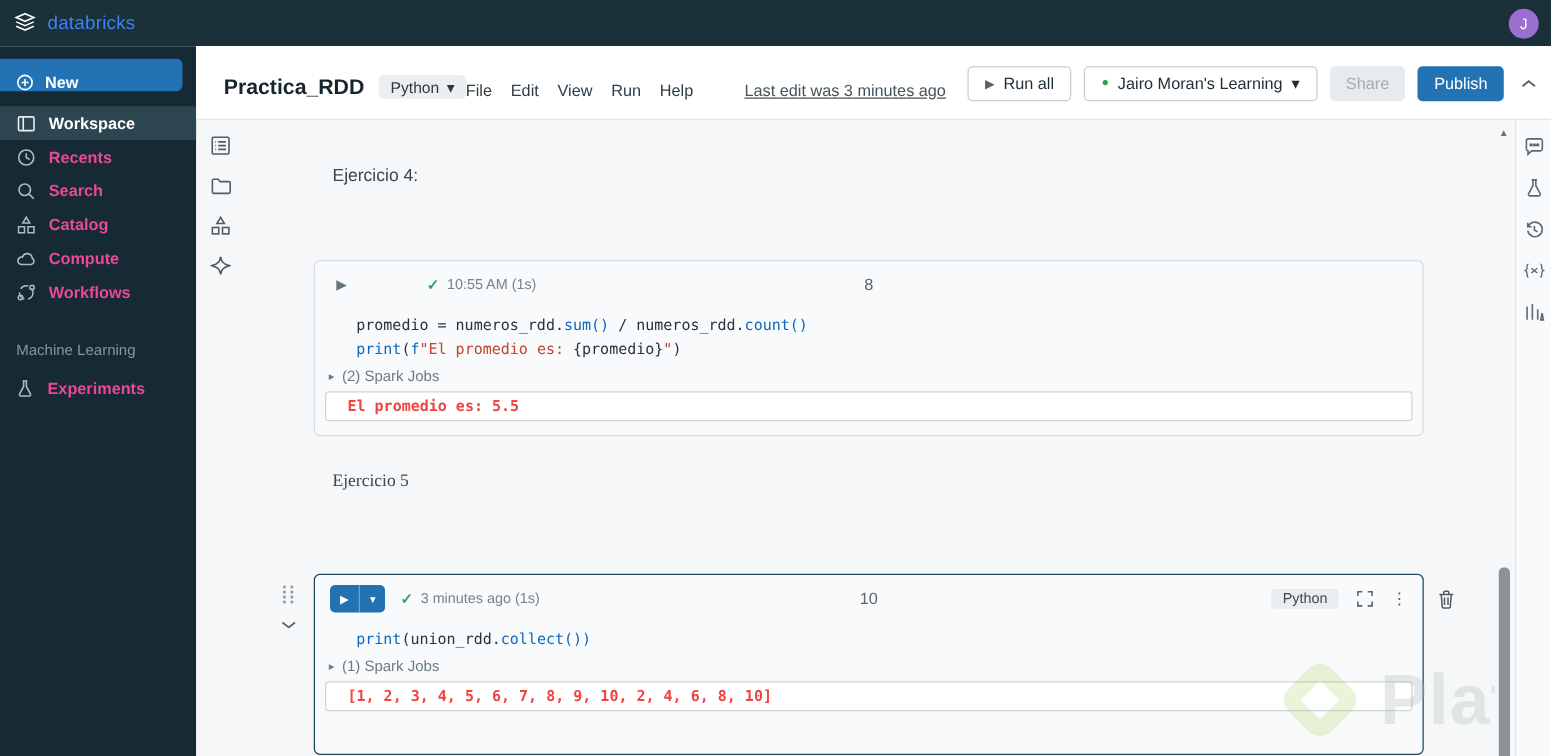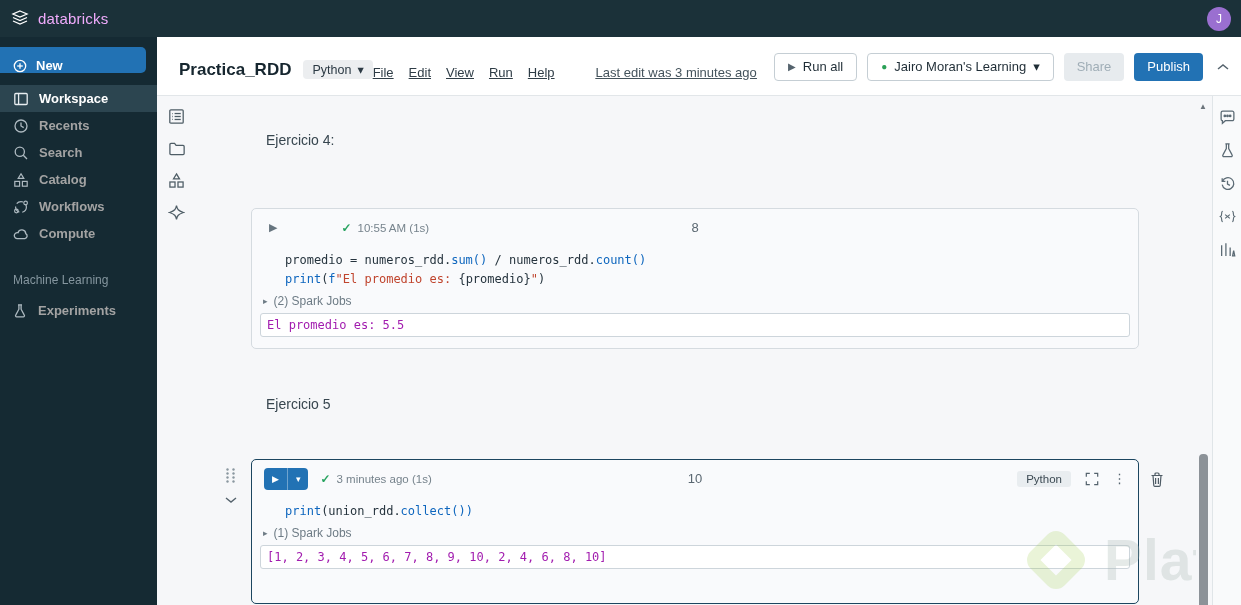--- a/index.html
+++ b/index.html
@@ -3,55 +3,55 @@
 <meta charset="utf-8">
 <style>
   * { margin:0; padding:0; box-sizing:border-box; }
   html,body { background:#e9ebee; }
   .app { position:relative; width:1241px; height:605px; overflow:hidden; background:#fff;
          font-family:"Liberation Sans", sans-serif; color:#1f2d36; }
   svg { display:block; }
 
   
   .topbar { height:37px; background:#1b3139; display:flex; align-items:center; padding:0 10px; }
-  .logo { display:flex; align-items:center; gap:8px; color:#f0abfc; }
+  .logo { display:flex; align-items:center; gap:8px; color:#3b82f6; }
   .logo-text { font-size:15px; font-weight:500; letter-spacing:.2px; }
   .topbar-spacer { flex:1; }
   .avatar { width:24px; height:24px; border-radius:50%; background:#9a6fd0; color:#fff;
             font-size:12px; display:flex; align-items:center; justify-content:center; cursor:pointer; }
 
   
   .body { display:flex; height:568px; }
 
   
   .sidebar { width:157px; background:#152a33; flex:none; padding-top:10px; }
   .new-btn { width:146px; height:26px; background:#2272b4; border-radius:0 5px 5px 0;
              display:flex; align-items:flex-end; gap:9px; padding-left:13px; color:#fff;
              font-size:13px; font-weight:bold; cursor:pointer; }
   .side-items { margin-top:12px; }
   .side-item { height:27px; display:flex; align-items:center; gap:10px; padding-left:13px;
-               font-size:13px; font-weight:600; color:#a3a3a3; cursor:pointer; }
+               font-size:13px; font-weight:600; color:#ec4899; cursor:pointer; }
   .side-item .si-icon { width:16px; height:16px; color:#aebac1; }
   .side-item.active { background:#2c4550; color:#fff; }
   .side-item.active .si-icon { color:#e8edf0; }
   .side-section { margin-top:26px; padding-left:13px; font-size:12px; color:#85969f; }
   .side-item.ml { margin-top:10px;padding-left:12px; }
 
   
   .main { flex:1; display:flex; flex-direction:column; min-width:0; background:#f6f7f9; }
 
   
   .nb-header { background:#fff; border-bottom:1px solid #e2e6e9; height:59px; flex:none;
                display:flex; justify-content:space-between; padding:7px 12px 0 22px; }
   .nbh-left { display:flex; flex-direction:row; }
   .title-row { display:flex; align-items:center; gap:12px; }
   .nb-title { font-size:17px; font-weight:bold; color:#16262f; }
   .lang-pill { background:#eceef0; border-radius:4px; padding:2px 9px; font-size:12.5px;
                color:#2c3a44; display:flex; align-items:center; gap:6px; cursor:pointer; }
-  .menu-row { display:flex; align-items:center; gap:15px; margin-top:5px; font-size:13px; color:#2e3c46;text-decoration:underline; }
+  .menu-row { display:flex; align-items:center; gap:15px; margin-top:5px; font-size:13px; color:#2e3c46; }
   .menu-item { cursor:pointer; }
   .last-edit { margin-left:26px; color:#44535c; text-decoration:underline; cursor:pointer; }
   .nbh-right { display:flex; align-items:center; gap:10px; padding-bottom:6px; }
   .btn { height:28px; border:1px solid #c5ced4; border-radius:4px; background:#fff; padding:0 13px;
          font-size:13px; color:#1f2d36; display:flex; align-items:center; gap:7px; cursor:pointer; white-space:nowrap; }
   .btn .play-glyph { color:#55636d; font-size:10px; }
   .status-dot { color:#2aa056; font-size:10px; line-height:1; }
   .btn-share { background:#e7ebee; border:none; color:#a0aeb7; }
   .btn-publish { background:#2272b4; border:none; color:#fff; font-weight:500; }
   .hdr-collapse { color:#55636d; cursor:pointer; margin-left:4px; }
@@ -93,21 +93,21 @@
   .mini-pill { background:#e9edf0; border-radius:3px; padding:2px 9px; font-size:11.5px; color:#3c4a53; cursor:pointer; }
   .icon-btn { color:#55636d; cursor:pointer; }
   .kebab { font-size:13px; color:#55636d; cursor:pointer; }
   .cell-code { padding:5px 12px 3px 33px; font-family:"DejaVu Sans Mono", monospace; font-size:12px;
                line-height:19px; color:#26343e; cursor:text; }
   .tok-p { color:#26343e; } .tok-f { color:#0e66be; } .tok-s { color:#c0452e; }
   .spark-row { padding:2px 0 5px 11px; font-size:12px; color:#6d7b85; display:flex; align-items:center;
                gap:6px; cursor:pointer; }
   .spark-row .tri { font-size:9px; }
   .cell-output { margin:0 8px 8px; background:#fff; border:1px solid #cdd5db; border-radius:3px;
-                 padding:4px 6px; font-family:"DejaVu Sans Mono", monospace; font-size:12px; color:#a21caf; }
+                 padding:4px 17px; font-family:"DejaVu Sans Mono", monospace; font-size:12px; color:#ef4444;font-weight:bold; }
   .cell1 { top:112px; height:141px; } .cell2 { top:363px; height:145px; }
 
   
   .gutter-drag { position:absolute; left:29px; top:371px; color:#8a97a0; cursor:grab; }
   .gutter-collapse { position:absolute; left:29px; top:400px; color:#55636d; cursor:pointer; }
   .trash { position:absolute; left:953px; top:375px; color:#4e5b65; cursor:pointer; }
 
   
   .watermark { position:absolute; left:826px; top:430px; display:flex; align-items:center; gap:14px;
                pointer-events:none; z-index:5; }
@@ -168,32 +168,32 @@
         </div>
         <div class="side-item">
           <svg class="si-icon" viewBox="0 0 16 16" fill="none" stroke="currentColor" stroke-width="1.2">
             <path d="M8 1.8 L10.8 6.4 H5.2 Z"></path>
               <rect x="1.8" y="9.4" width="4.8" height="4.8"></rect>
               <rect x="9.4" y="9.4" width="4.8" height="4.8"></rect>
           </svg>
           <span>Catalog</span>
         </div>
         <div class="side-item">
+          <svg class="si-icon" viewBox="0 0 16 16" fill="none" stroke="currentColor" stroke-width="1.3">
+            <path d="M4.6 12.6 a3 3 0 1 1 .4-5.9 a4 4 0 0 1 7.8 .9 a2.7 2.7 0 0 1 -.9 5 Z"></path>
+          </svg>
+          <span>Compute</span>
+        </div>
+        <div class="side-item">
           <svg class="si-icon" viewBox="0 0 16 16" fill="none" stroke="currentColor" stroke-width="1.2">
             <circle cx="8" cy="8" r="5.4" stroke-dasharray="7 3"></circle>
               <circle cx="12.6" cy="4" r="1.8"></circle>
               <circle cx="3.4" cy="12" r="1.8"></circle>
           </svg>
           <span>Workflows</span>
-        </div>
-        <div class="side-item">
-          <svg class="si-icon" viewBox="0 0 16 16" fill="none" stroke="currentColor" stroke-width="1.3">
-            <path d="M4.6 12.6 a3 3 0 1 1 .4-5.9 a4 4 0 0 1 7.8 .9 a2.7 2.7 0 0 1 -.9 5 Z"></path>
-          </svg>
-          <span>Compute</span>
         </div>
       </div>
       <div class="side-section">Machine Learning</div>
       <div class="side-item ml">
         <svg class="si-icon" viewBox="0 0 16 16" fill="none" stroke="currentColor" stroke-width="1.3">
           <path d="M6 1.8 h4 M6.9 1.8 v4.4 l-3.2 5.9 a1.1 1.1 0 0 0 1 1.7 h6.6 a1.1 1.1 0 0 0 1 -1.7 l-3.2 -5.9 v-4.4"></path>
         </svg>
         <span>Experiments</span>
       </div>
     </div>
@@ -283,21 +283,21 @@
               <div><span class="tok-p">promedio = numeros_rdd.</span><span class="tok-f">sum</span><span class="tok-f">()</span><span class="tok-p"> / numeros_rdd.</span><span class="tok-f">count</span><span class="tok-f">()</span></div>
               <div><span class="tok-f">print</span><span class="tok-p">(</span><span class="tok-f">f</span><span class="tok-s">"El promedio es: </span><span class="tok-p">{promedio}</span><span class="tok-s">"</span><span class="tok-p">)</span></div>
             </div>
             <div class="spark-row">
               <span class="tri">▸</span>
               <span>(2) Spark Jobs</span>
             </div>
             <div class="cell-output">El promedio es: 5.5</div>
           </div>
 
-          <div class="md-heading" style="top:300px;">Ejercicio 5</div>
+          <div class="md-heading" style="top:282px;font-family:Liberation Serif, serif;">Ejercicio 5</div>
 
           <svg class="gutter-drag" width="11" height="17" viewBox="0 0 11 17" fill="currentColor">
             <circle cx="2.5" cy="2.5" r="1.2"></circle>
               <circle cx="8.5" cy="2.5" r="1.2"></circle>
             <circle cx="2.5" cy="6.5" r="1.2"></circle>
               <circle cx="8.5" cy="6.5" r="1.2"></circle>
             <circle cx="2.5" cy="10.5" r="1.2"></circle>
               <circle cx="8.5" cy="10.5" r="1.2"></circle>
             <circle cx="2.5" cy="14.5" r="1.2"></circle>
               <circle cx="8.5" cy="14.5" r="1.2"></circle>

